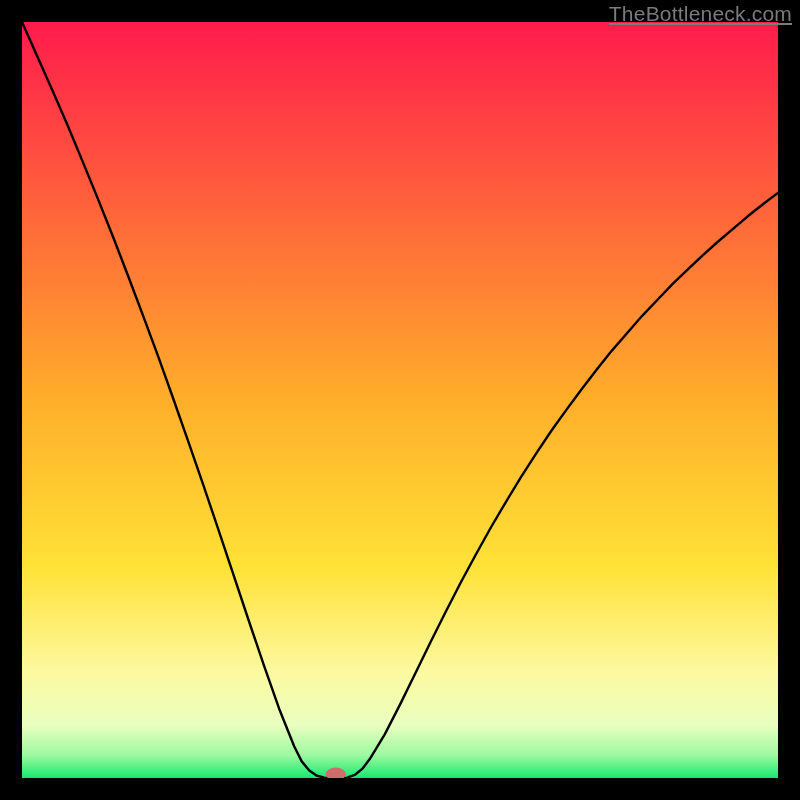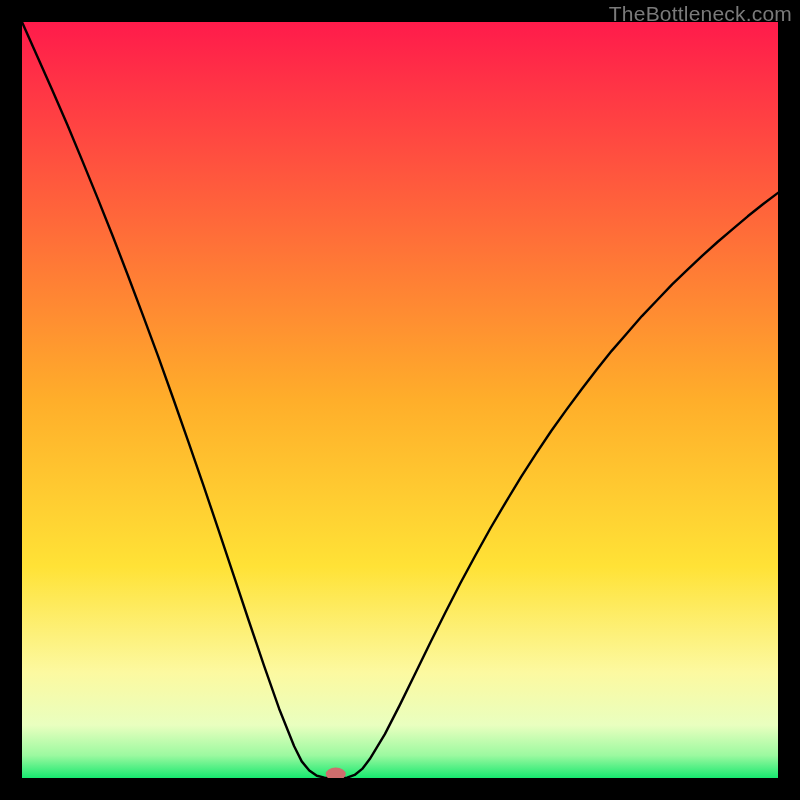--- a/index.html
+++ b/index.html
@@ -28,20 +28,21 @@
   }
   .watermark {
     position: absolute;
     top: 2px;
     right: 8px;
     color: #7a7a7a;
     font-size: 21px;
     font-weight: 500;
     letter-spacing: 0.2px;
     user-select: none;
+    text-decoration: underline;
   }
 </style>
 </head>
 <body>
 
 <div class="frame">
   <svg class="plot" viewBox="0 0 756 756" preserveAspectRatio="none">
     <defs>
       <linearGradient id="bg-grad" x1="0" y1="0" x2="0" y2="1">
           <stop offset="0.00%" stop-color="#ff1b4b"></stop>

